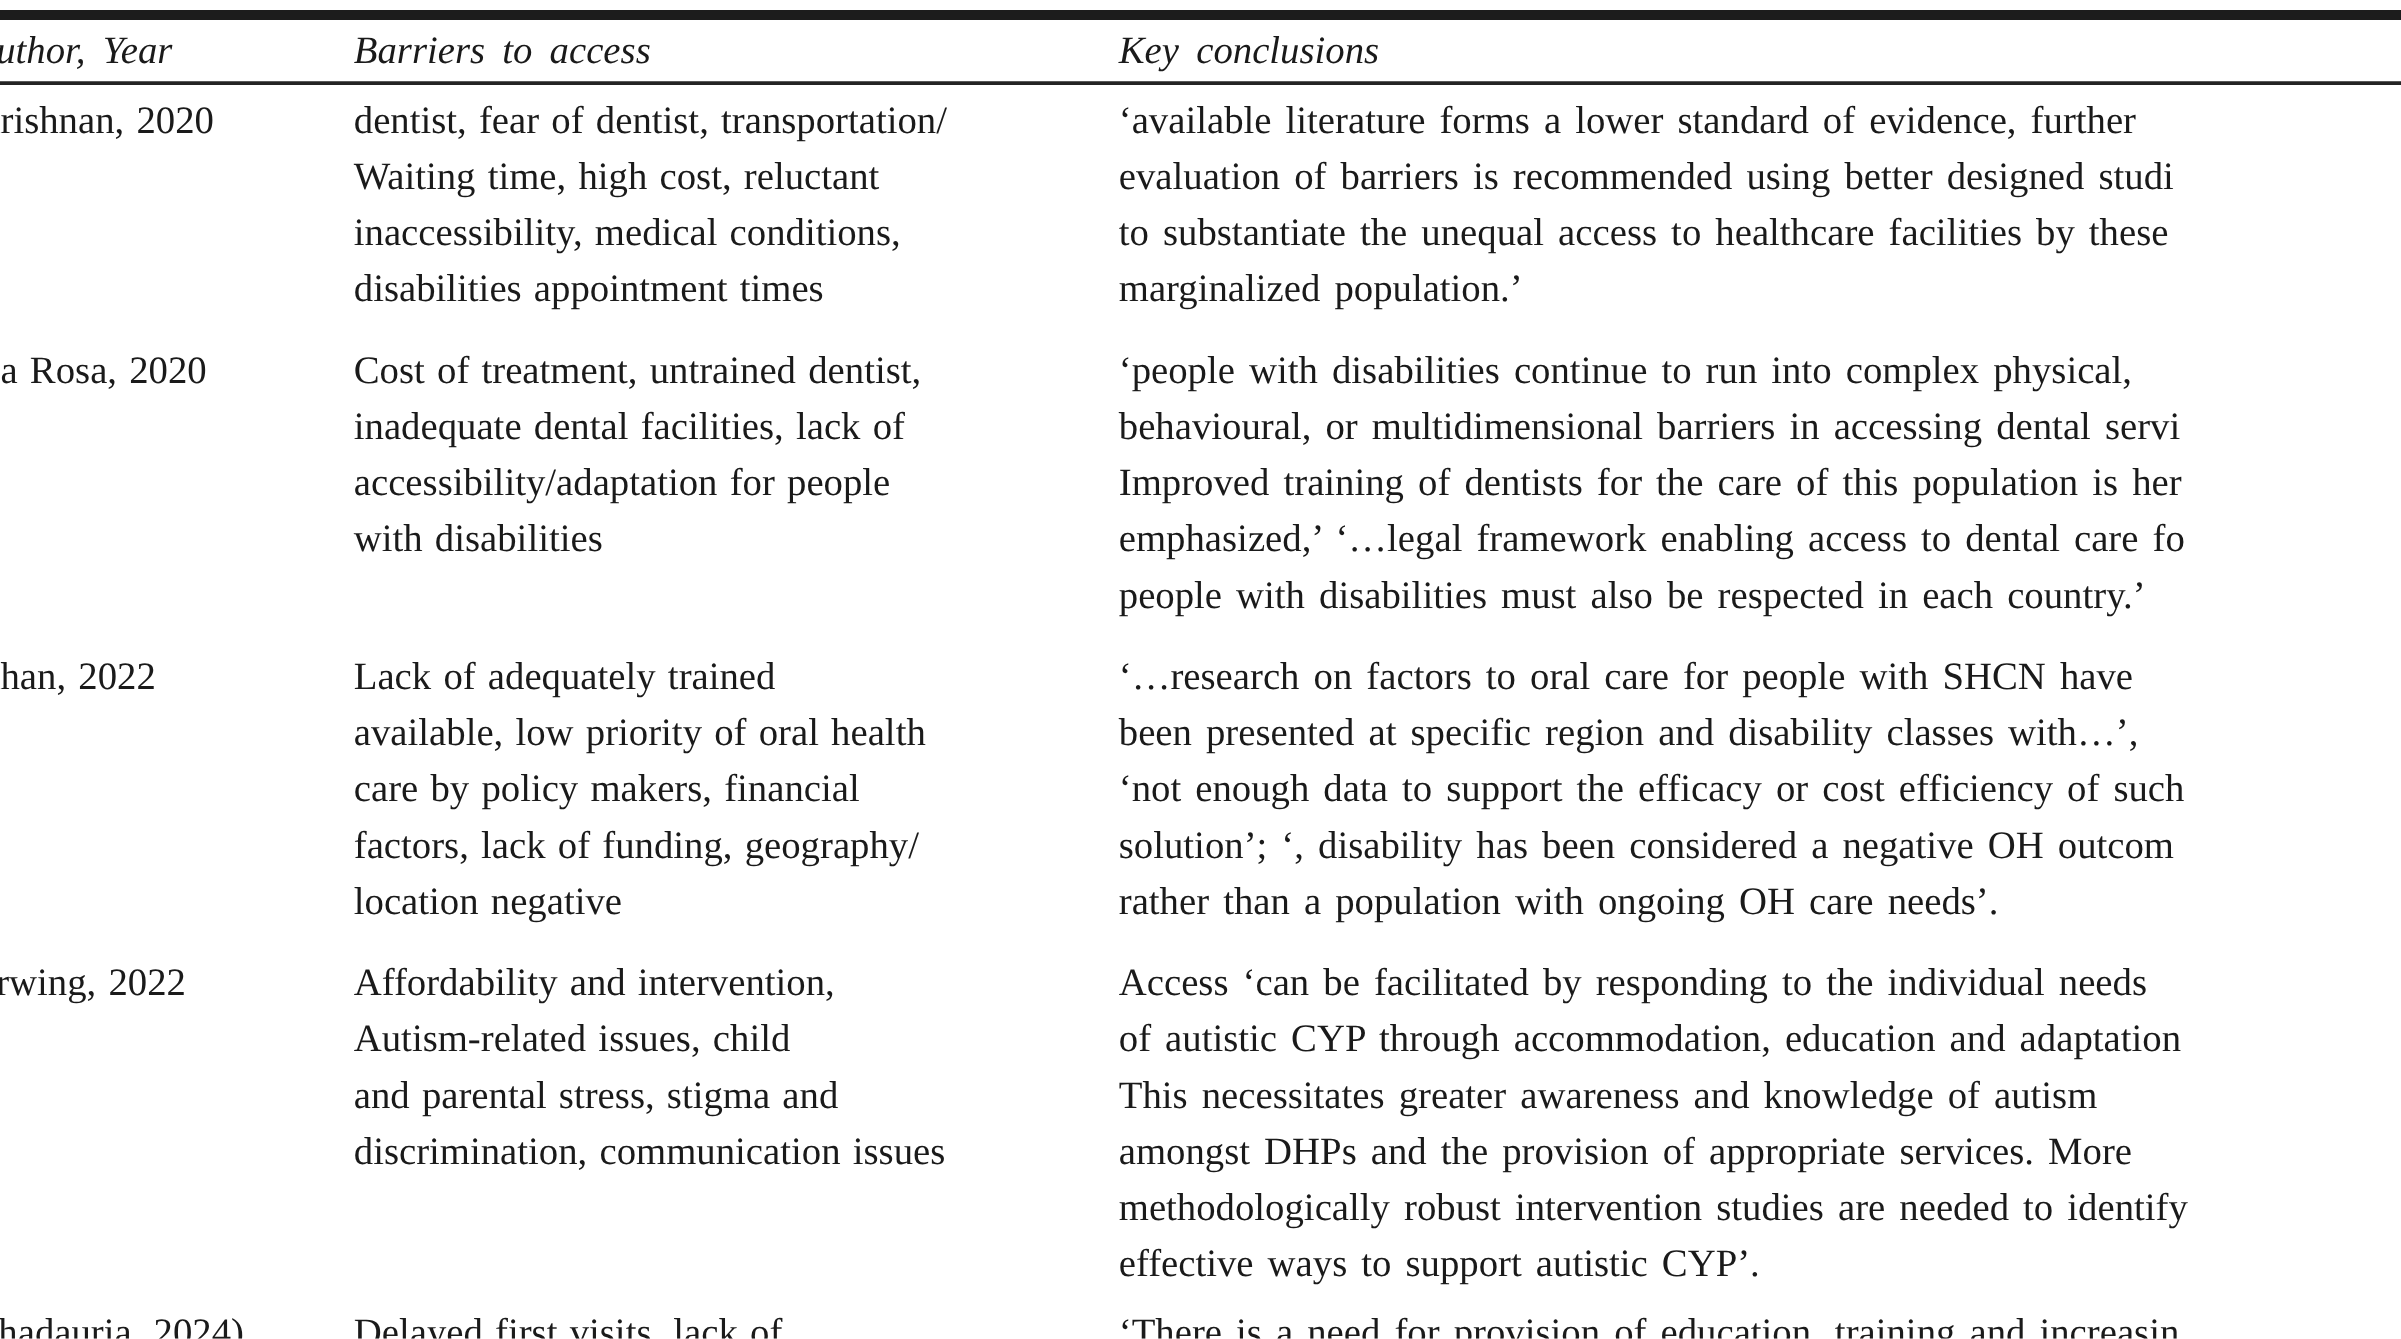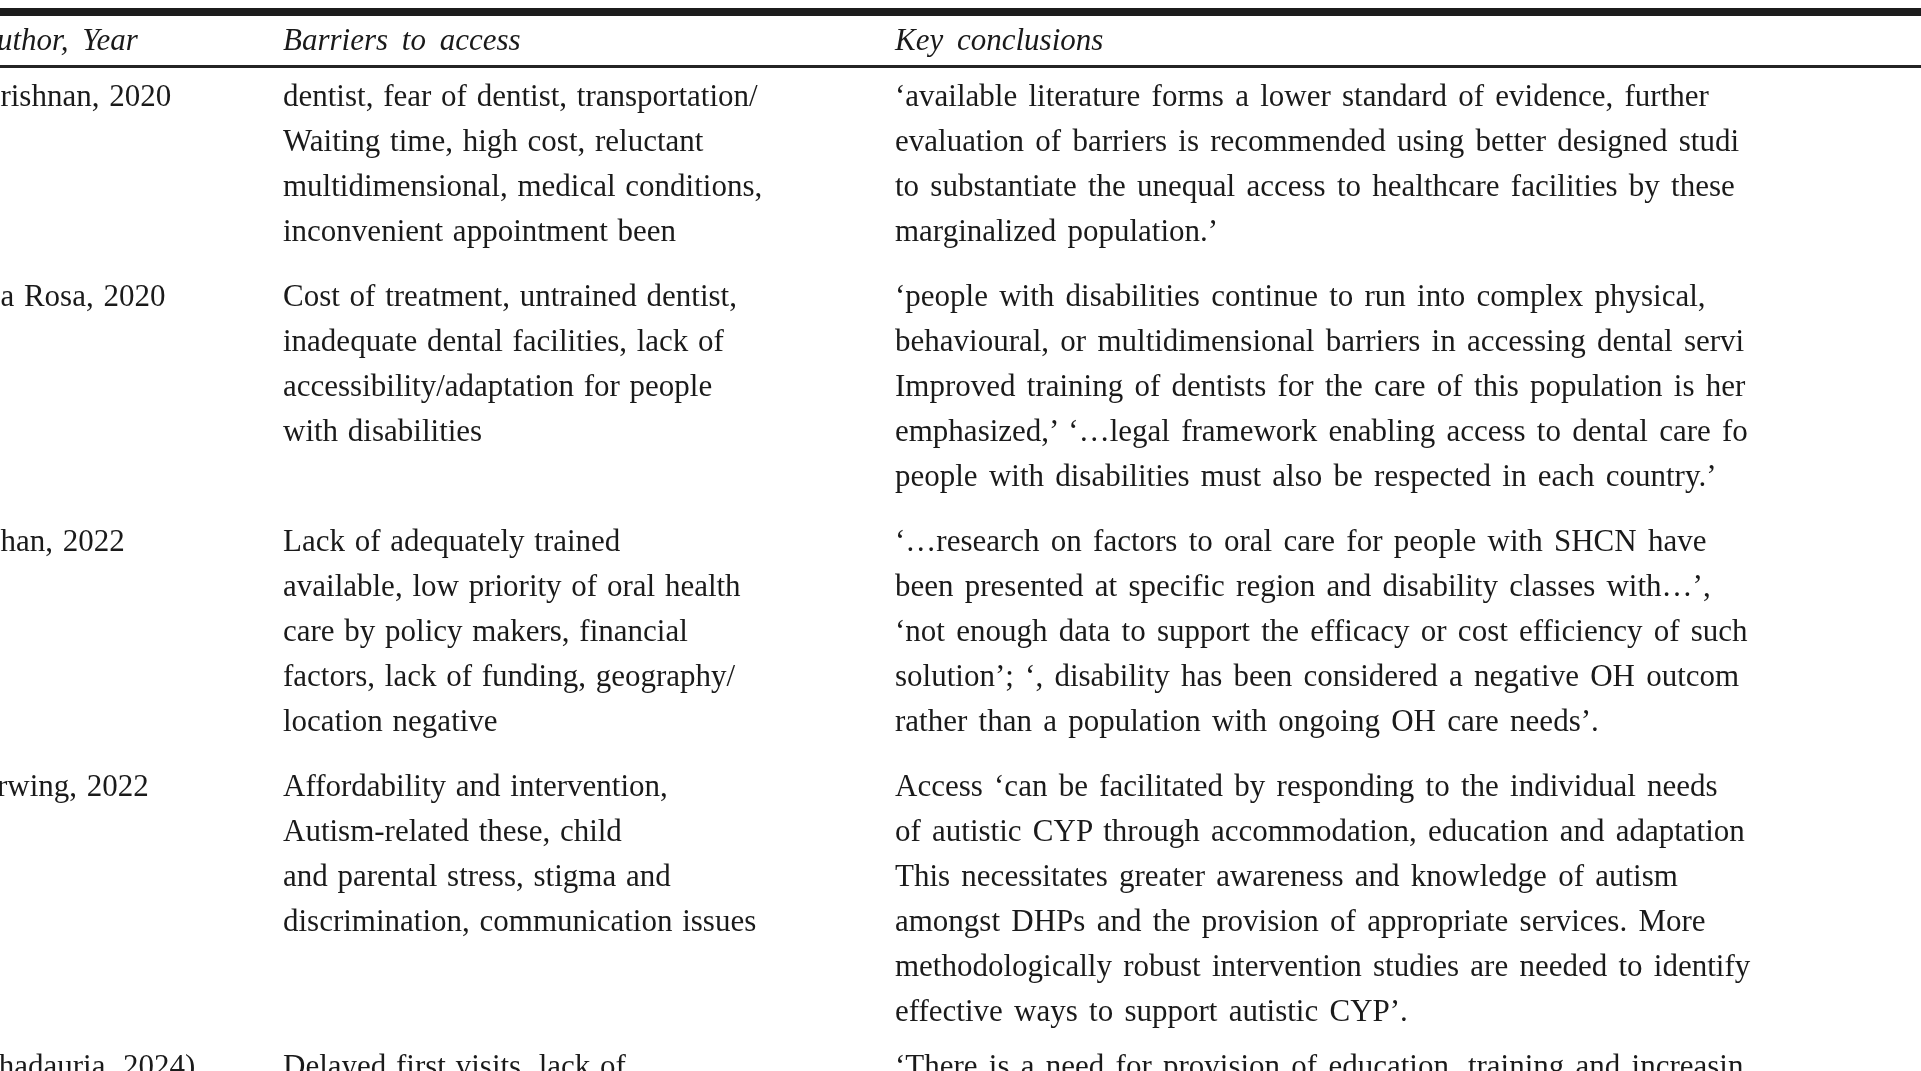--- a/index.html
+++ b/index.html
@@ -60,22 +60,22 @@
     <div class="rule-thin"></div>
 
     <div>
         <div class="row">
           <div class="cell col-author">
             <div class="line">Krishnan, 2020</div>
           </div>
           <div class="cell col-barriers">
             <div class="line">dentist, fear of dentist, transportation/</div>
             <div class="line">Waiting time, high cost, reluctant</div>
-            <div class="line">multidimensional, medical conditions,</div>
-            <div class="line">inconvenient appointment been</div>
+            <div class="line">inaccessibility, medical conditions,</div>
+            <div class="line">disabilities appointment times</div>
           </div>
           <div class="cell col-conclusions">
             <div class="line">‘available literature forms a lower standard of evidence, further</div>
             <div class="line">evaluation of barriers is recommended using better designed studi</div>
             <div class="line">to substantiate the unequal access to healthcare facilities by these</div>
             <div class="line">marginalized population.’</div>
           </div>
         </div>
         <div class="row">
           <div class="cell col-author">
@@ -113,21 +113,21 @@
             <div class="line">solution’; ‘, disability has been considered a negative OH outcom</div>
             <div class="line">rather than a population with ongoing OH care needs’.</div>
           </div>
         </div>
         <div class="row">
           <div class="cell col-author">
             <div class="line">Erwing, 2022</div>
           </div>
           <div class="cell col-barriers">
             <div class="line">Affordability and intervention,</div>
-            <div class="line">Autism-related these, child</div>
+            <div class="line">Autism-related issues, child</div>
             <div class="line">and parental stress, stigma and</div>
             <div class="line">discrimination, communication issues</div>
           </div>
           <div class="cell col-conclusions">
             <div class="line">Access ‘can be facilitated by responding to the individual needs</div>
             <div class="line">of autistic CYP through accommodation, education and adaptation</div>
             <div class="line">This necessitates greater awareness and knowledge of autism</div>
             <div class="line">amongst DHPs and the provision of appropriate services. More</div>
             <div class="line">methodologically robust intervention studies are needed to identify</div>
             <div class="line">effective ways to support autistic CYP’.</div>

